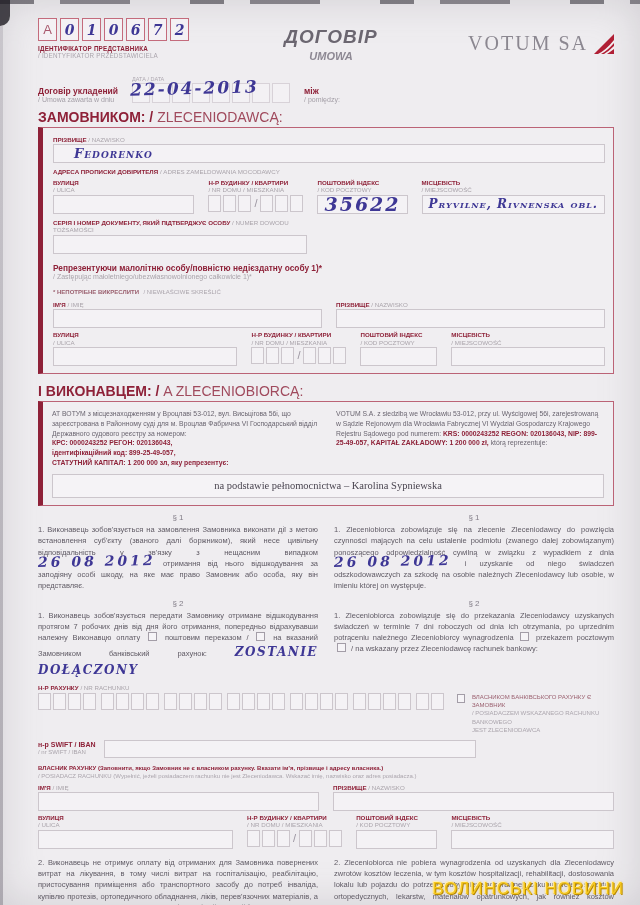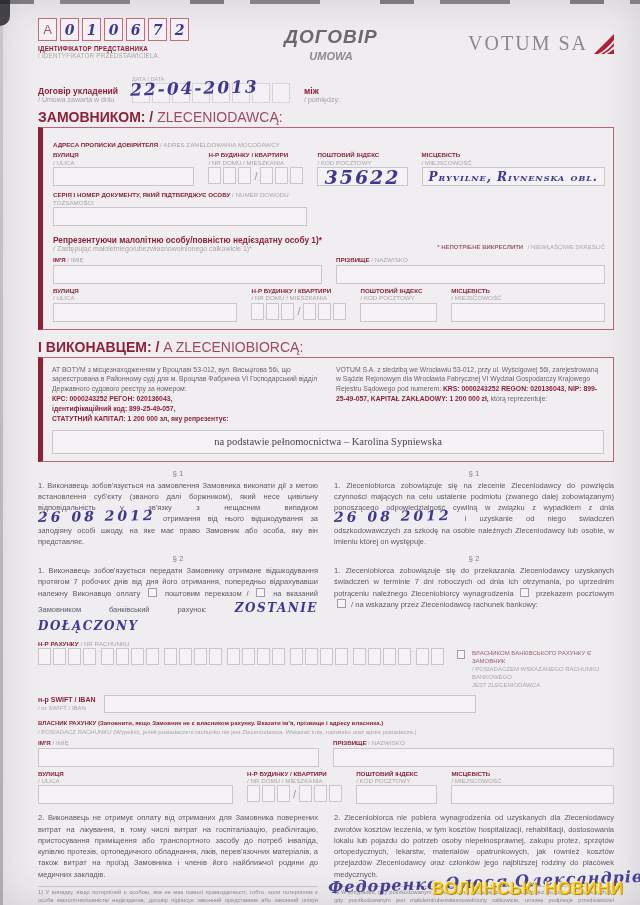--- a/index.html
+++ b/index.html
@@ -174,20 +174,26 @@
         <div class="pl">/ pomiędzy:</div>
       </div>
     </div>
 
     <div class="secheading">
       <span class="ua">ЗАМОВНИКОМ: /</span>
       <span class="pl">ZLECENIODAWCĄ:</span>
     </div>
     <div class="secbox">
       <div class="row">
+        <div style="flex:1;">
+          <div class="flabel"><span class="ua">ПРІЗВИЩЕ</span> <span class="pl">/ NAZWISKO</span></div>
+          <div class="fbox">
+              <span class="hw hw-md" style="font-size:13px;margin-left:14px;">Fedorenko</span>
+            </div>
+        </div>
       </div>
       <div class="flabel" style="margin-top:5px;">
         <span class="ua">АДРЕСА ПРОПИСКИ ДОВІРИТЕЛЯ</span>
         <span class="pl">/ ADRES ZAMELDOWANIA MOCODAWCY</span>
       </div>
       <div class="row">
         <div style="flex:2.4;">
           <div class="flabel"><span class="ua">ВУЛИЦЯ</span><br><span class="pl">/ ULICA</span></div>
           <div class="fbox"></div>
         </div>
@@ -214,21 +220,21 @@
           <div class="fbox">
               <span class="hw hw-md" style="white-space:nowrap;">Pryvilne, Rivnenska obl.</span>
             </div>
         </div>
       </div>
       <div style="margin-top:5px;width:46%;">
         <div class="flabel"><span class="ua">СЕРІЯ І НОМЕР ДОКУМЕНТУ, ЯКИЙ ПІДТВЕРДЖУЄ ОСОБУ</span> <span class="pl">/ NUMER DOWODU TOŻSAMOŚCI</span></div>
         <div class="fbox"></div>
       </div>
 
-      <div style="margin-top:9px;display:flex;justify-content:space-between;align-items:flex-start;">
+      <div style="margin-top:9px;display:flex;justify-content:space-between;align-items:flex-start;flex-direction:column;">
         <div>
           <div style="font-size:8.3px;font-weight:bold;color:#8e2138;">Репрезентуючи малолітню особу/повністю недієздатну особу 1)*</div>
           <div style="font-size:7px;color:#aaa4ab;">/ Zastępując małoletniego/ubezwłasnowolnionego całkowicie 1)*</div>
         </div>
         <div style="text-align:right;">
           <span style="font-size:6px;font-weight:bold;color:#9a5f6e;">* НЕПОТРІБНЕ ВИКРЕСЛИТИ</span>
           <span style="font-size:6px;color:#aba5ad;">/ NIEWŁAŚCIWE SKREŚLIĆ</span>
         </div>
       </div>
       <div class="row">

